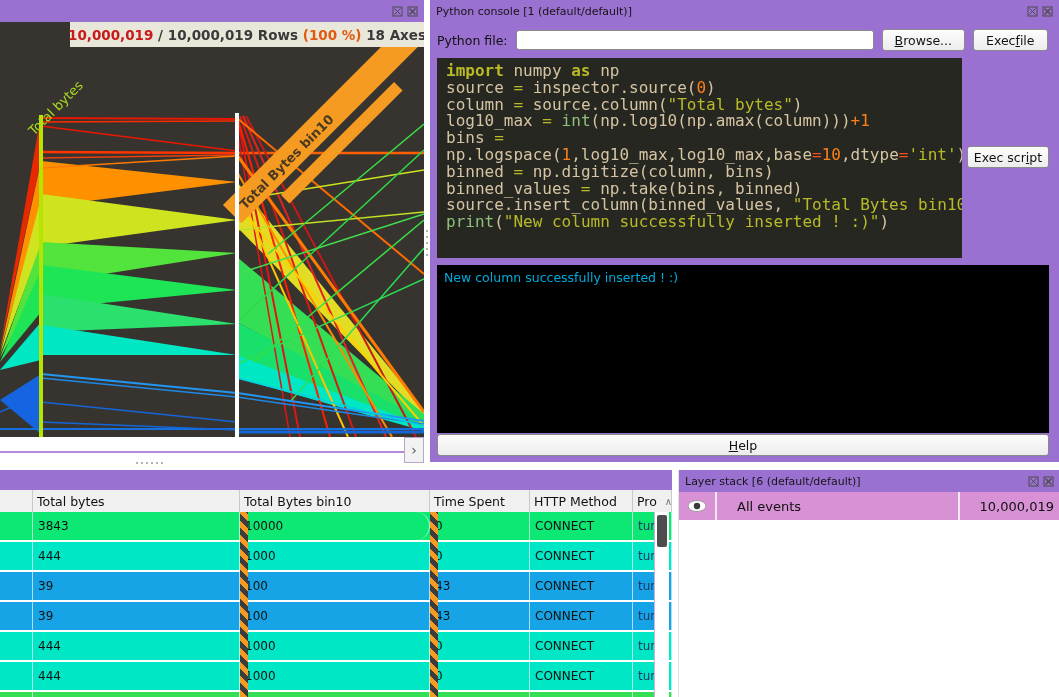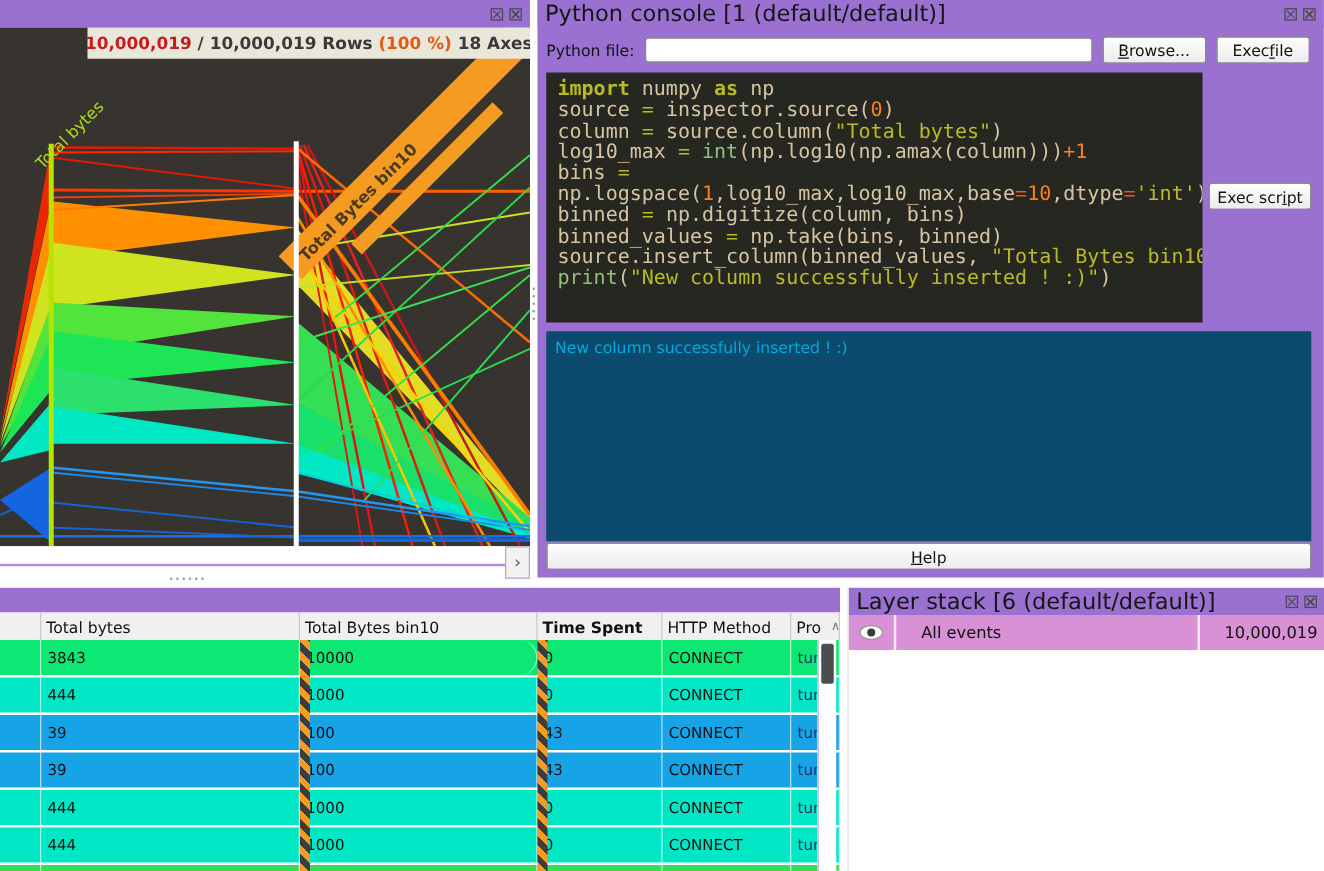--- a/index.html
+++ b/index.html
@@ -1,21 +1,21 @@
 <!DOCTYPE html>
 <html><head>
 <meta charset="utf-8">
 <style>
   html,body{margin:0;padding:0;background:#ffffff;width:1059px;height:697px;overflow:hidden;
             font-family:"DejaVu Sans","Liberation Sans",sans-serif;}
   
   .panel{position:absolute;overflow:hidden;}
   .titlebar{position:absolute;left:0;top:0;right:0;height:22px;background:#9a70d0;
             display:flex;align-items:center;padding:0 6px;box-sizing:border-box;}
-  .titlebar .ttl{font-size:18px;color:#151515;flex:1;white-space:nowrap;overflow:hidden;}
+  .titlebar .ttl{font-size:11px;color:#151515;flex:1;white-space:nowrap;overflow:hidden;}
   .winbtns{display:flex;gap:4px;}
   .winbtn{width:11px;height:11px;position:relative;}
   .winbtn svg{display:block;}
   
   #pcp-body{position:absolute;left:0;top:22px;width:424px;height:415px;background:#37342f;}
   #pcp-header{position:absolute;left:70px;top:22px;width:354px;height:25px;background:#e9e6da;
               display:flex;align-items:center;justify-content:center;font-size:13.5px;font-weight:bold;
               white-space:pre;z-index:5;}
   #pcp-scroll{position:absolute;left:0;top:437px;width:424px;height:33px;background:#ffffff;}
   #pcp-scroll .track{position:absolute;left:0;top:14px;width:404px;height:2px;background:#b58ad8;}
@@ -40,21 +40,21 @@
            font-family:"DejaVu Sans Mono","Liberation Mono",monospace;font-size:16px;line-height:16.8px;
            padding:5px 0 0 9px;box-sizing:border-box;white-space:pre;overflow:hidden;}
   #py-code .tok-k{color:#b8bb26;font-weight:bold;}
   #py-code .tok-n{color:#d5c4a1;}
   #py-code .tok-o{color:#b8bb26;}
   #py-code .tok-num{color:#fe8019;}
   #py-code .tok-eq{color:#f4511e;}
   #py-code .tok-s{color:#b8bb26;}
   #py-code .tok-b{color:#8ec07c;}
   #exec-script{position:absolute;left:537px;top:146px;width:82px;}
-  #py-out{position:absolute;left:7px;top:265px;width:612px;height:168px;background:#0c4a6e;
+  #py-out{position:absolute;left:7px;top:265px;width:612px;height:168px;background:#000000;
           color:#00aadd;font-size:12.5px;padding:5px 7px;box-sizing:border-box;}
   #py-help{position:absolute;left:7px;top:434px;width:612px;}
   
   #tbl-panel{left:0;top:470px;width:672px;height:227px;background:#ffffff;}
   #tbl-title{position:absolute;left:0;top:0;width:672px;height:20px;background:#9a70d0;}
   #tbl-head{position:absolute;left:0;top:20px;width:672px;height:22px;background:#f0f0f0;display:flex;}
   .hcell{border-right:1px solid #c9c9c9;box-sizing:border-box;font-size:12.5px;color:#111;
          display:flex;align-items:center;padding:0 4px;overflow:hidden;white-space:nowrap;}
   .sortglyph{color:#777;font-size:10px;margin-left:8px;}
   #tbl-rows{position:absolute;left:0;top:42px;width:672px;height:185px;overflow:hidden;}
@@ -240,21 +240,21 @@
 </div>
 
 <div class="panel" id="tbl-panel">
   <div id="tbl-title" class="titlebar" style="height:20px;">
     <span class="ttl"></span>
   </div>
   <div id="tbl-head">
       <div class="hcell" style="width: 33px;"></div>
       <div class="hcell" style="width: 207px;">Total bytes</div>
       <div class="hcell" style="width: 190px;">Total Bytes bin10</div>
-      <div class="hcell" style="width: 100px; font-weight: bold;">Time Spent</div>
+      <div class="hcell" style="width: 100px;">Time Spent</div>
       <div class="hcell" style="width: 103px;">HTTP Method</div>
       <div class="hcell" style="width: 39px;">Pro<span class="sortglyph">∧</span></div>
     </div>
   <div id="tbl-rows">
       <div class="trow" style="background: rgb(12, 232, 115);">
         <div class="tcell" style="width: 33px;"></div>
         <div class="tcell" style="width: 207px;">3843</div>
         <div class="tcell" style="width: 190px; border-radius: 14px;">10000</div>
         <div class="tcell" style="width: 100px;">0</div>
         <div class="tcell" style="width: 103px;">CONNECT</div>

